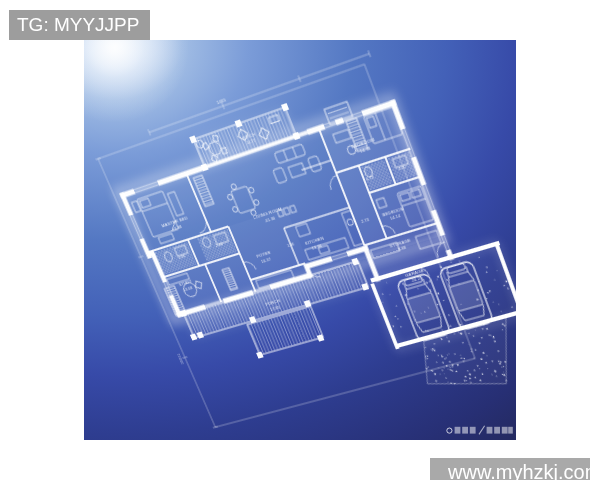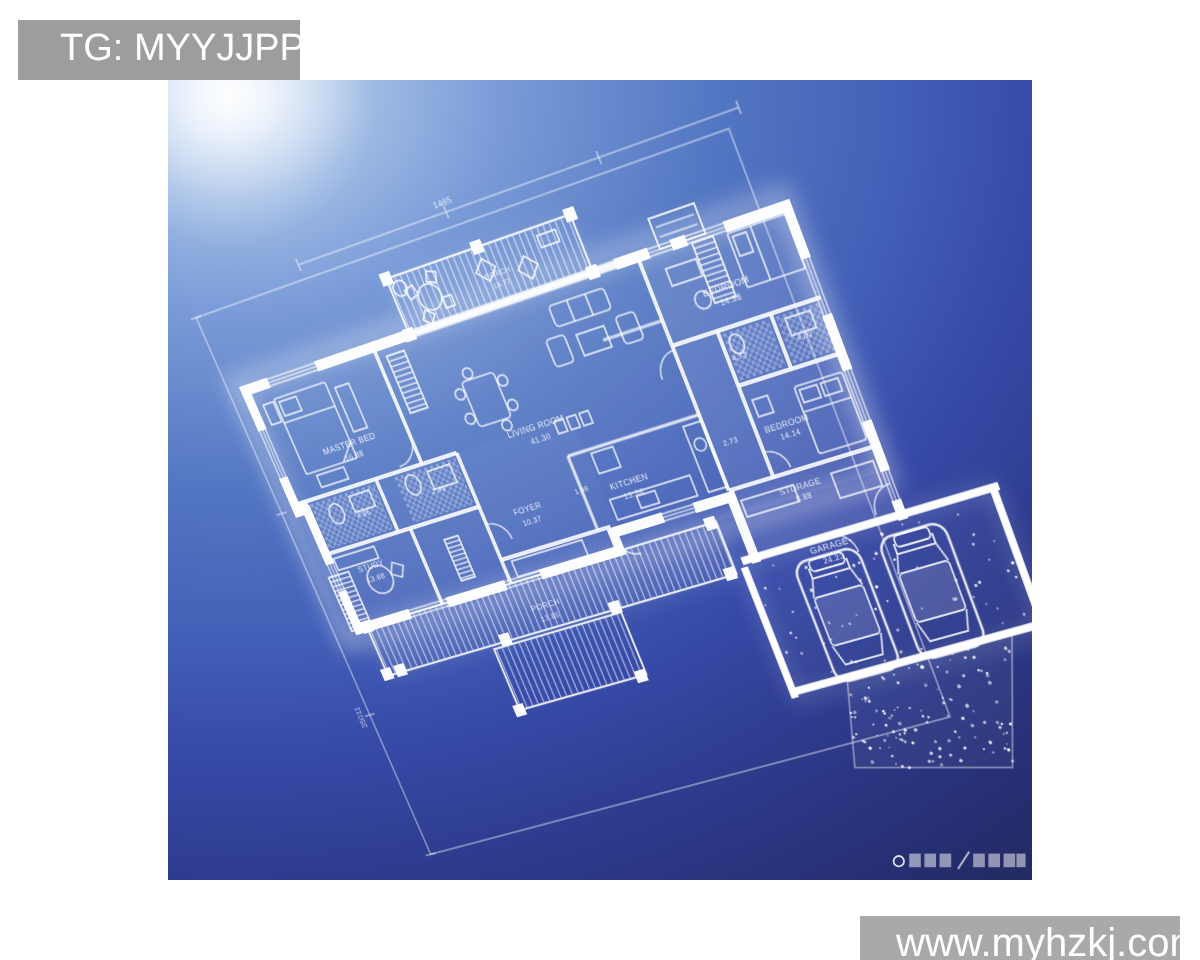--- a/index.html
+++ b/index.html
@@ -1,19 +1,19 @@
 <!DOCTYPE html>
 <html><head><meta charset="utf-8"><style>
 html,body{margin:0;padding:0;width:600px;height:480px;background:#fff;overflow:hidden;font-family:"Liberation Sans",sans-serif}
 #photo{position:absolute;left:84px;top:40px;width:432px;height:400px;overflow:hidden;
 background-image:
  radial-gradient(circle 75px at 30px 8px, rgba(255,255,255,0.85) 0%, rgba(245,249,253,0.4) 40%, rgba(240,246,252,0) 100%),
  radial-gradient(ellipse 660px 540px at 32px 6px, #f2f6fc 0%, #d7e4f6 4%, #a0bce4 10%, #7b9cd8 20%, #5478c3 36%, #4361b8 50%, #374aa8 61%, #2e3d90 72%, #272f74 87%, #242a62 94%, #20255a 100%);}
 #plan{position:absolute;left:0;top:0;width:600px;height:560px;transform-origin:0 0;transform:matrix3d(0.819817,-0.321568,0,-0.00024802,0.438856,1.021720,0,0.00020140,0,0,1,0,-125.2239,63.3717,0,1.000000);}
-#tg{position:absolute;left:9px;top:10px;width:141px;height:30px;background:#9d9d9d;color:#fff;font-size:19px;line-height:30px;padding-left:21px;box-sizing:border-box;letter-spacing:0;white-space:nowrap}
+#tg{position:absolute;left:9px;top:10px;width:141px;height:30px;background:#9d9d9d;color:#fff;font-size:19px;line-height:30px;padding-left:8px;box-sizing:border-box;letter-spacing:0;white-space:nowrap}
 #foot{position:absolute;left:430px;top:458px;width:160px;height:28px;background:#a9a9a9;color:#fff;font-size:20px;line-height:28px;padding-left:18px;box-sizing:border-box;white-space:nowrap}
 #cr{position:absolute;right:3px;bottom:5px}
 </style></head><body>
 <div id="photo">
 <svg id="plan" viewBox="-130 -130 600 560" width="600" height="560" xmlns="http://www.w3.org/2000/svg">
 <defs>
         <filter id="gl" x="-30%" y="-30%" width="160%" height="160%">
           <feGaussianBlur stdDeviation="5"></feGaussianBlur>
         </filter>
       </defs>

